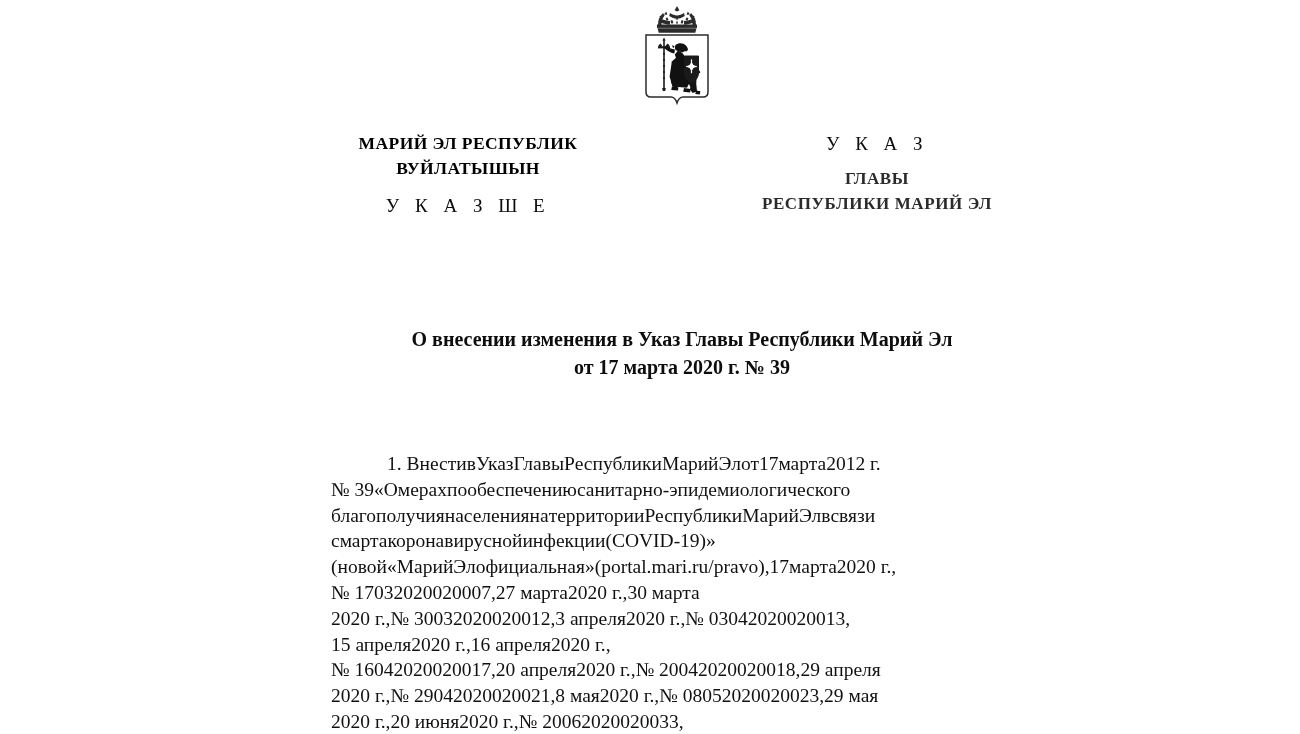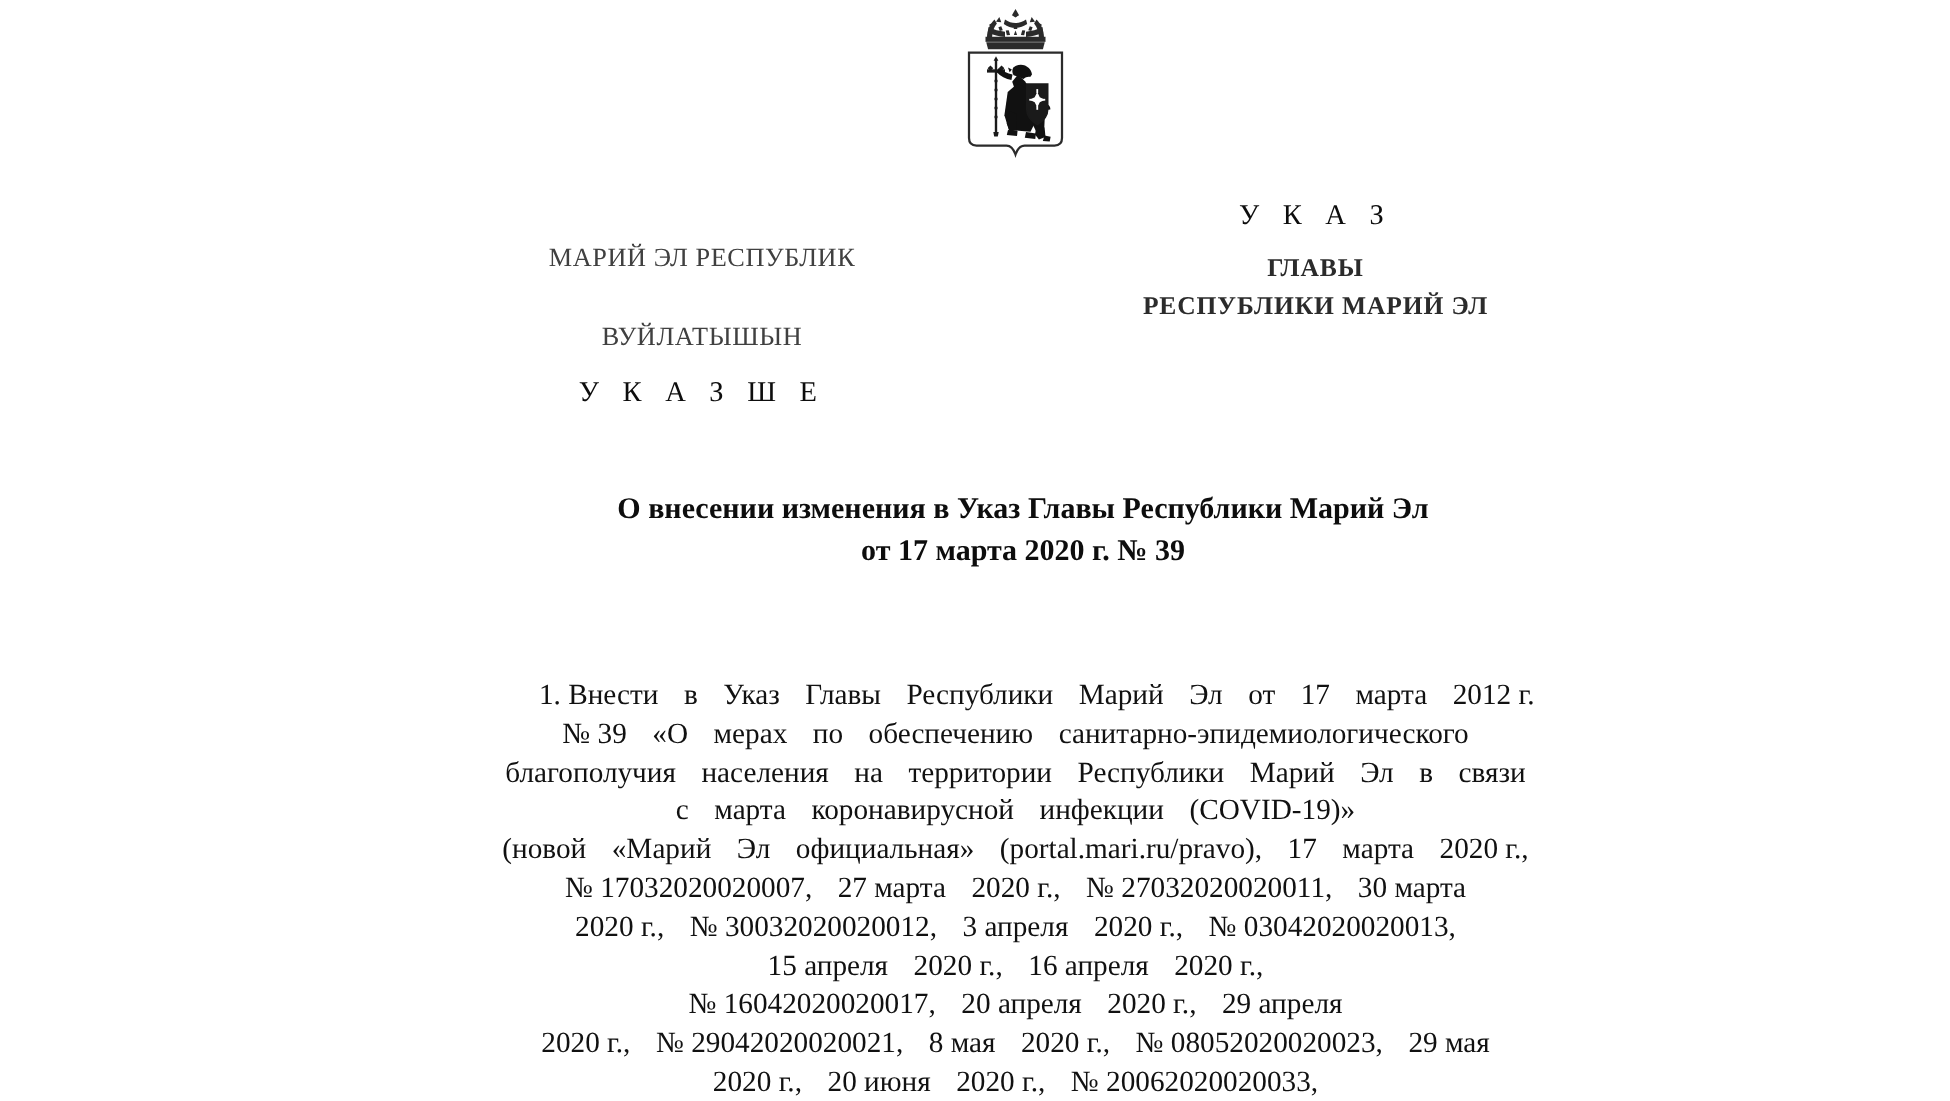--- a/index.html
+++ b/index.html
@@ -46,23 +46,22 @@
   .hdr-line-top {
     font-family: "Liberation Serif", "DejaVu Serif", serif;
     font-size: 17.5px;
     font-weight: 700;
     letter-spacing: 0.4px;
     line-height: 25px;
     white-space: nowrap;
     color: #1a1a1a;
   }
   .hdr-line-top.thin {
-    font-weight: 400;
-    color: #404040;
-    margin-top: 28px;
+    font-weight: 700;
+    color: #000000;
   }
   .hdr-main {
     font-size: 19px;
     font-weight: 400;
     letter-spacing: 5.5px;
     line-height: 26px;
     white-space: nowrap;
     color: #0d0d0d;
   }
   .gap-sm { height: 12px; }
@@ -99,22 +98,21 @@
     font-size: 19.5px;
     line-height: 25.8px;
     color: #111111;
   }
   .body-line {
     display: flex;
     white-space: pre;
     overflow: hidden;
   }
   .body-line.justify {
-    justify-content: center;
-    gap: 17px;
+    justify-content: flex-start;
   }
   .body-line > span { display: inline-block; }
   .indent-lead { display: inline-block; width: 56px; }
 </style>
 </head>
 <body>
 
 <div class="emblem">
   <svg viewBox="0 0 86 128" xmlns="http://www.w3.org/2000/svg" aria-hidden="true">
 
@@ -217,19 +215,19 @@
   <div>О внесении изменения в Указ Главы Республики Марий Эл</div>
   <div>от 17 марта 2020 г. № 39</div>
 </div>
 
 <div class="body-block" id="body-block">
     <div class="body-line justify"><span class="indent-lead"></span><span>1. Внести</span><span>в</span><span>Указ</span><span>Главы</span><span>Республики</span><span>Марий</span><span>Эл</span><span>от</span><span>17</span><span>марта</span><span>2012 г.</span></div>
     <div class="body-line justify"><span>№ 39</span><span>«О</span><span>мерах</span><span>по</span><span>обеспечению</span><span>санитарно-эпидемиологического</span></div>
     <div class="body-line justify"><span>благополучия</span><span>населения</span><span>на</span><span>территории</span><span>Республики</span><span>Марий</span><span>Эл</span><span>в</span><span>связи</span></div>
     <div class="body-line justify"><span>с</span><span>марта</span><span>коронавирусной</span><span>инфекции</span><span>(COVID-19)»</span></div>
     <div class="body-line justify"><span>(новой</span><span>«Марий</span><span>Эл</span><span>официальная»</span><span>(portal.mari.ru/pravo),</span><span>17</span><span>марта</span><span>2020 г.,</span></div>
-    <div class="body-line justify"><span>№ 17032020020007,</span><span>27 марта</span><span>2020 г.,</span><span>№ 27032020020011,</span><span>30 марта</span></div>
+    <div class="body-line justify"><span>№ 17032020020007,</span><span>27 марта</span><span>2020 г.,</span><span>30 марта</span></div>
     <div class="body-line justify"><span>2020 г.,</span><span>№ 30032020020012,</span><span>3 апреля</span><span>2020 г.,</span><span>№ 03042020020013,</span></div>
     <div class="body-line justify"><span>15 апреля</span><span>2020 г.,</span><span>16 апреля</span><span>2020 г.,</span></div>
-    <div class="body-line justify"><span>№ 16042020020017,</span><span>20 апреля</span><span>2020 г.,</span><span>29 апреля</span></div>
+    <div class="body-line justify"><span>№ 16042020020017,</span><span>20 апреля</span><span>2020 г.,</span><span>№ 20042020020018,</span><span>29 апреля</span></div>
     <div class="body-line justify"><span>2020 г.,</span><span>№ 29042020020021,</span><span>8 мая</span><span>2020 г.,</span><span>№ 08052020020023,</span><span>29 мая</span></div>
     <div class="body-line justify"><span>2020 г.,</span><span>20 июня</span><span>2020 г.,</span><span>№ 20062020020033,</span></div>
   </div>
 
 </body></html>

